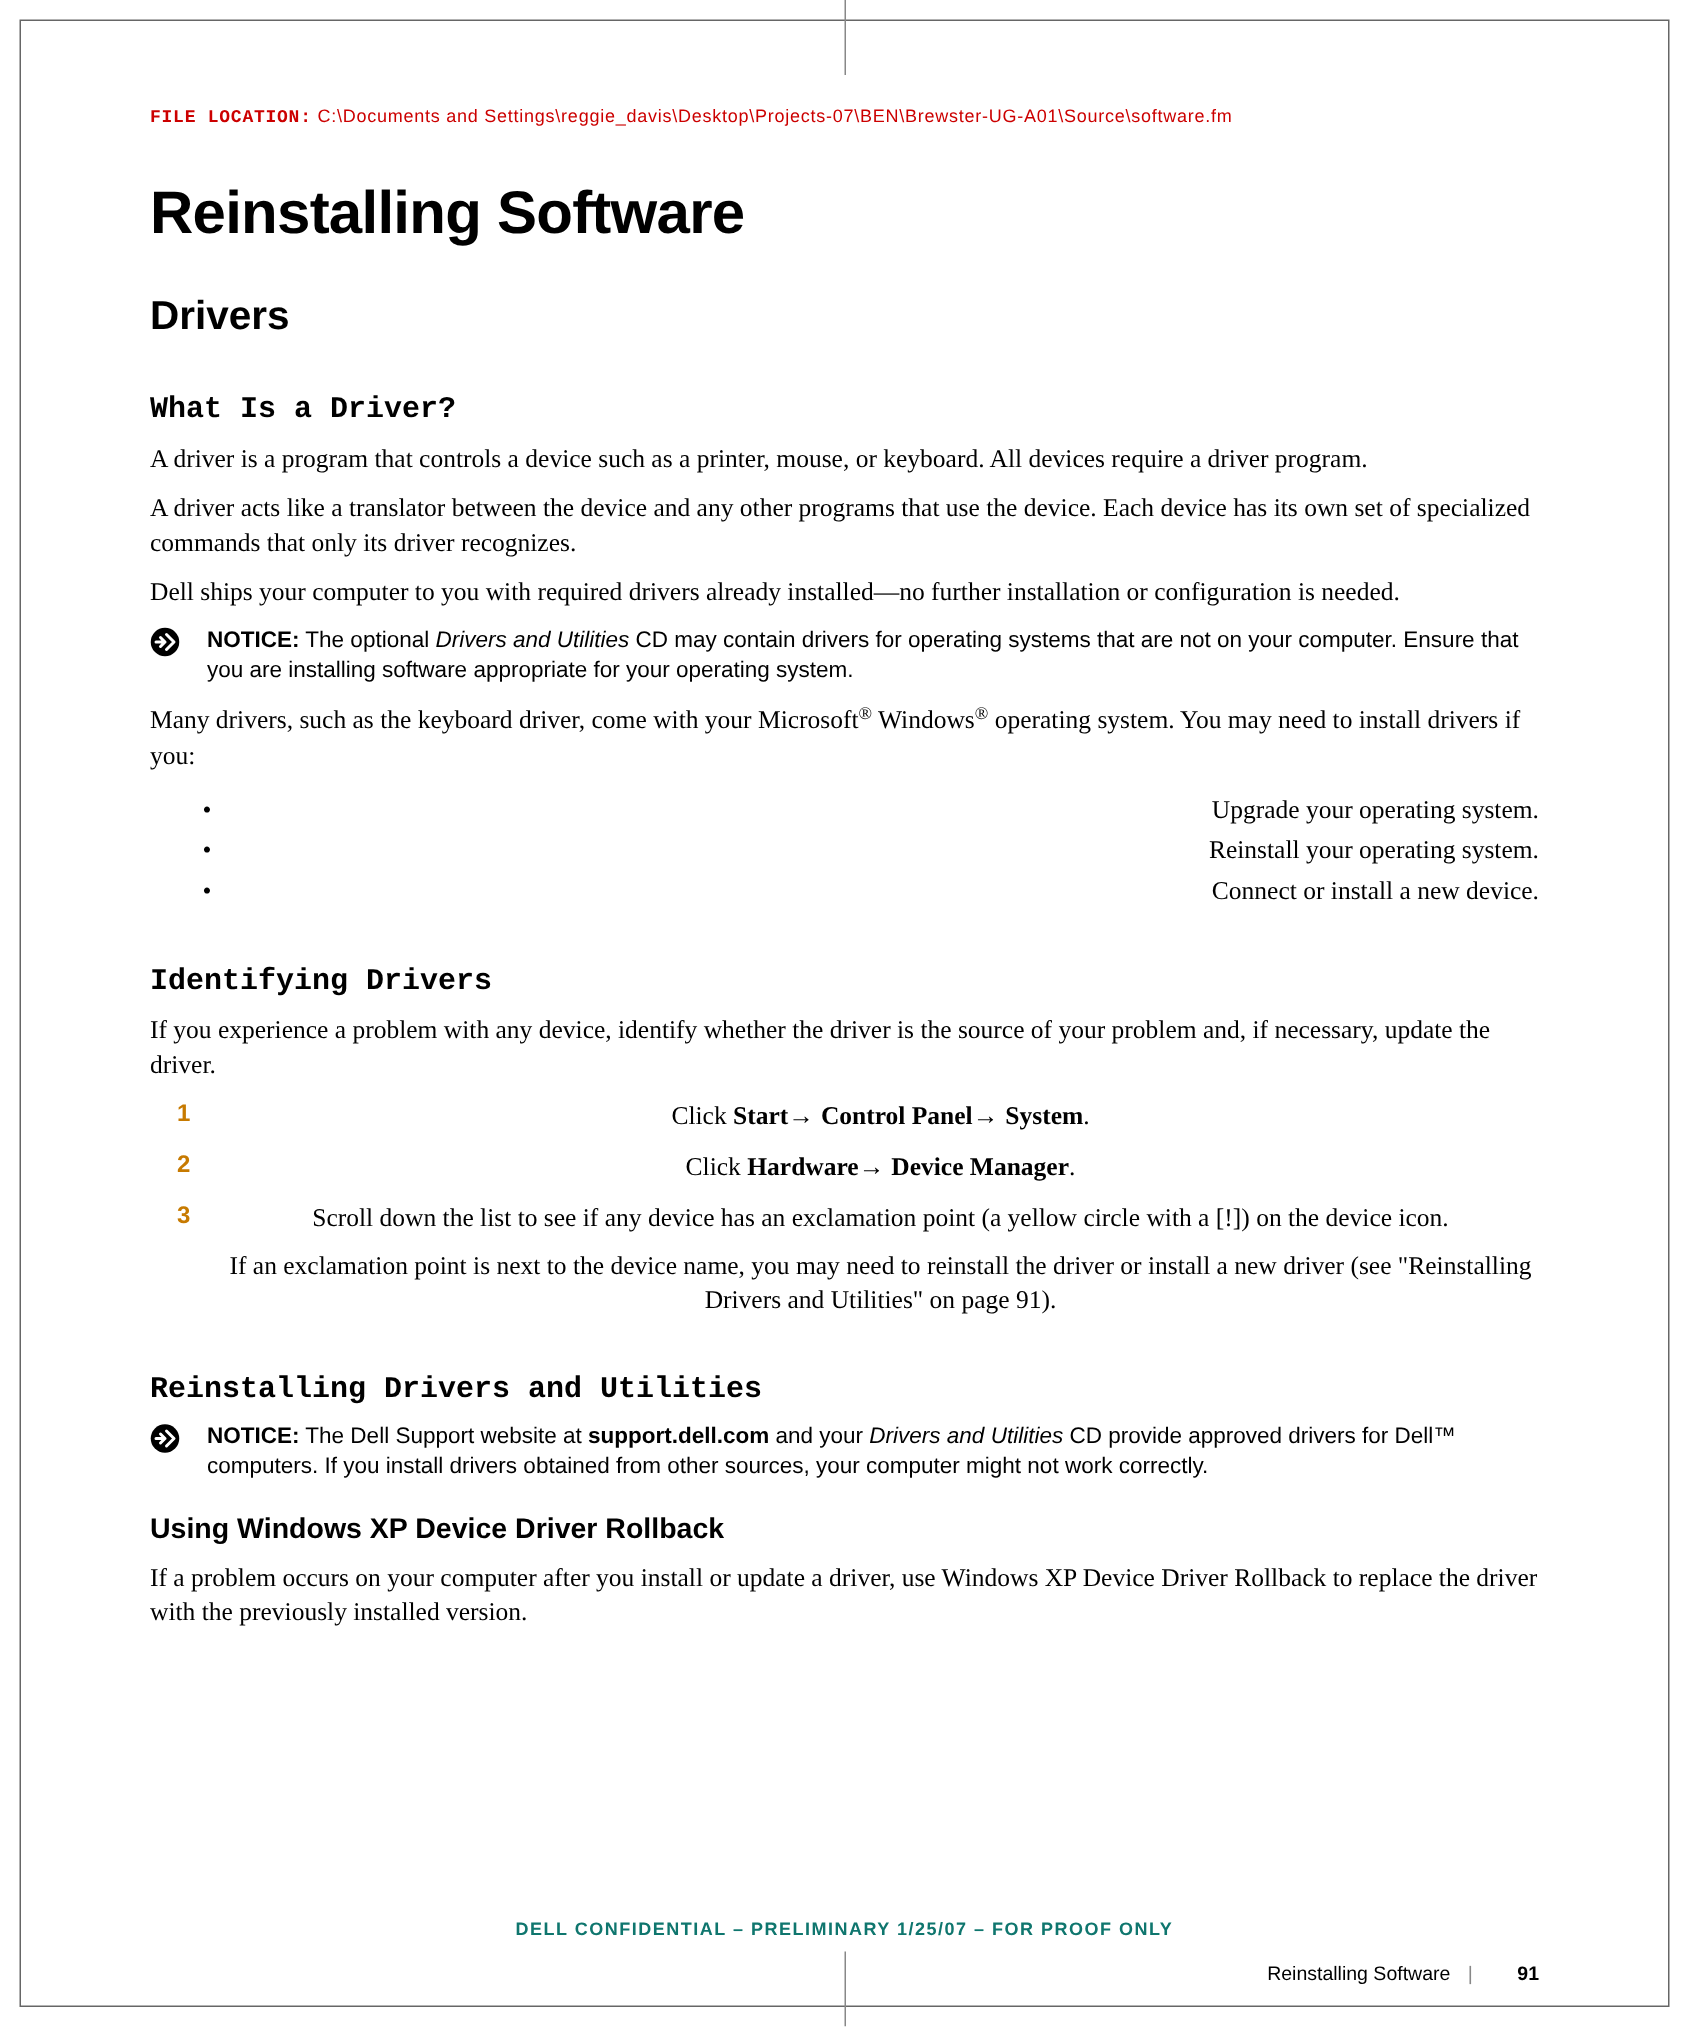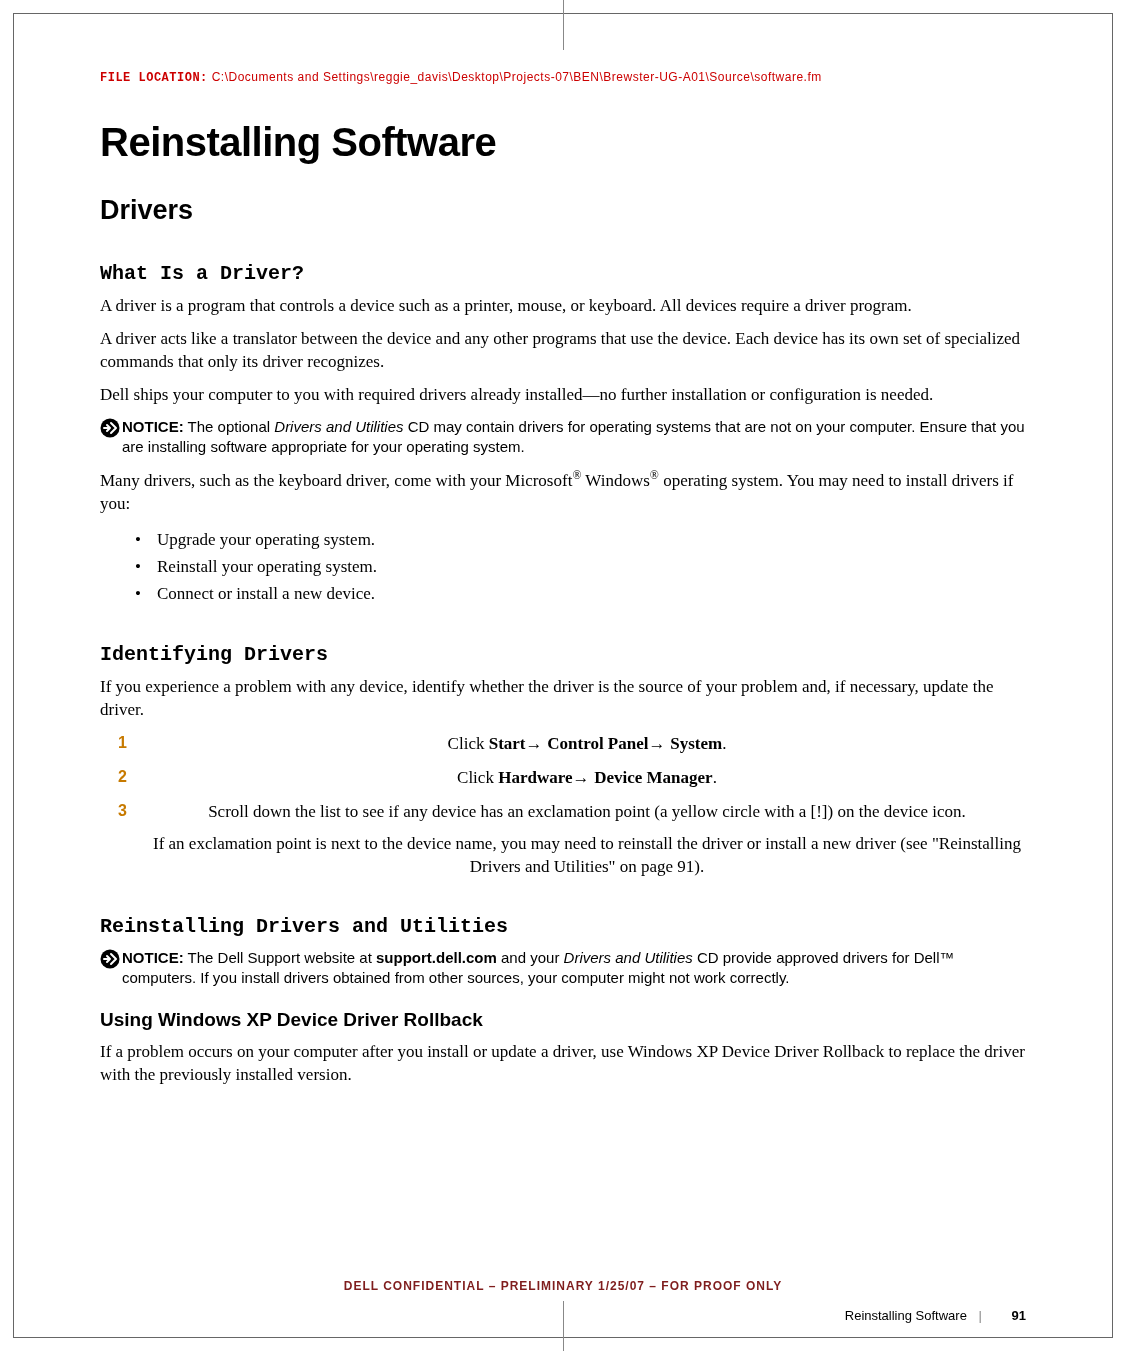--- a/index.html
+++ b/index.html
@@ -81,21 +81,21 @@
     }
     p {
       font-size: 17px;
       line-height: 1.35;
       margin: 10px 0;
     }
     .notice-block {
       display: flex;
       align-items: flex-start;
       margin: 8px 0;
-      gap: 2px;
+      gap: 18px;
     }
     .notice-icon {
       flex-shrink: 0;
       width: 20px;
       height: 20px;
       margin-top: 1px;
     }
     .notice-text {
       font-family: Arial, Helvetica, sans-serif;
       font-size: 15px;
@@ -117,20 +117,21 @@
     ul.bullet {
       list-style: none;
       padding: 0;
       margin: 8px 0 8px 35px;
     }
     ul.bullet li {
       font-size: 17px;
       line-height: 1.6;
       position: relative;
       padding-left: 22px;
+      text-align: right;
     }
     ul.bullet li::before {
       content: "•";
       position: absolute;
       left: 0;
     }
     ol.numbered {
       list-style: none;
       padding: 0;
       margin: 10px 0 8px 18px;
@@ -156,21 +157,21 @@
     }
     .step-followup {
       margin-top: 8px;
     }
     .confidential {
       position: absolute;
       bottom: 58px;
       left: 0;
       right: 0;
       text-align: center;
-      color: #7f1d1d;
+      color: #0f766e;
       font-family: Arial, Helvetica, sans-serif;
       font-weight: bold;
       font-size: 12px;
       letter-spacing: 1px;
     }
     .footer {
       position: absolute;
       bottom: 28px;
       right: 100px;
       font-family: Arial, Helvetica, sans-serif;

